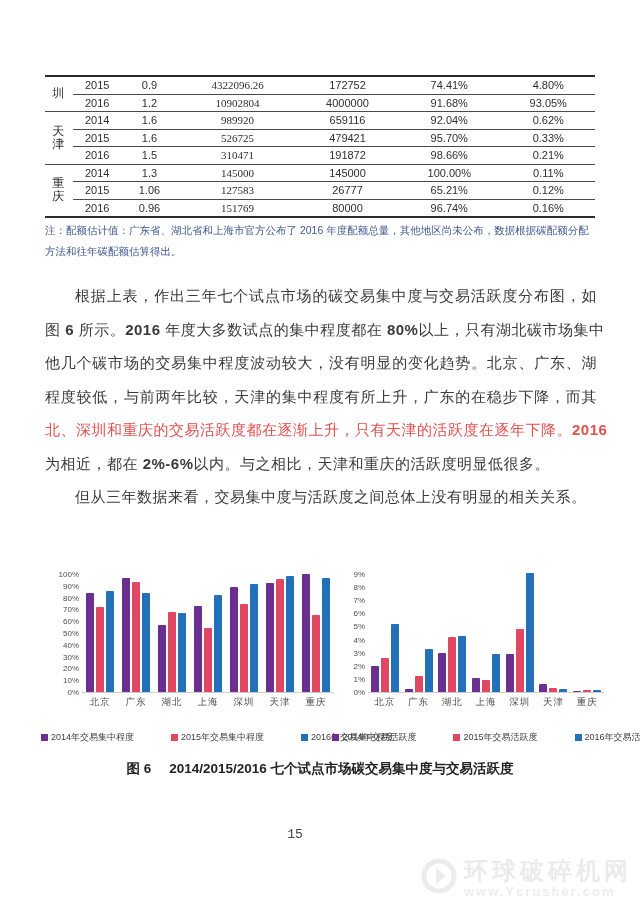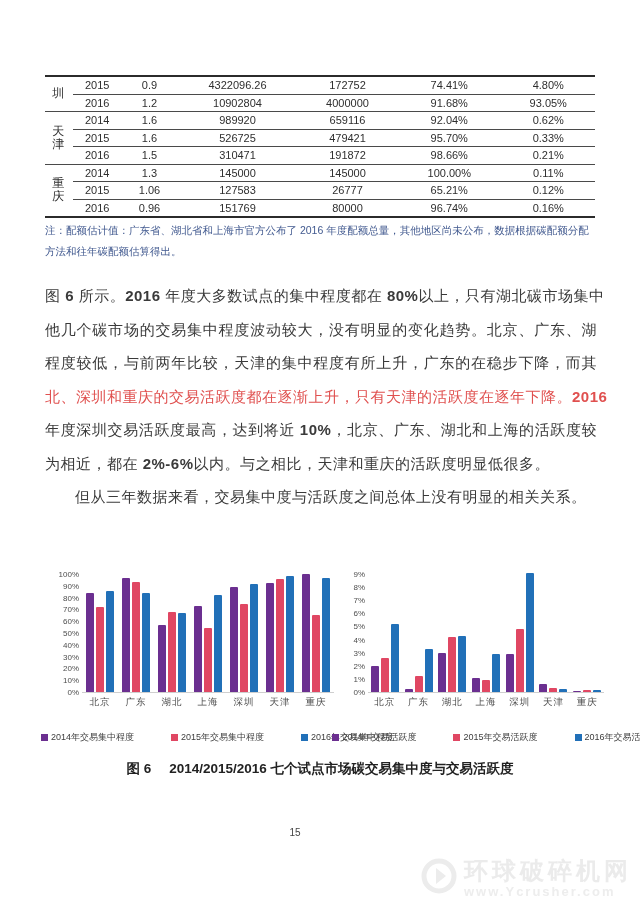--- a/index.html
+++ b/index.html
@@ -7,21 +7,21 @@
     width:640px;height:905px;position:relative;background:#ffffff;overflow:hidden;
     font-family:"Liberation Sans","DejaVu Sans",sans-serif;color:#333;
   }
   
   .table-wrap{position:absolute;top:75px;left:45px;width:550px;}
   table.data{width:100%;border-collapse:collapse;border-top:2px solid #2b2b2b;border-bottom:2px solid #2b2b2b;font-size:11px;color:#2e2e2e;}
   table.data td{border-bottom:1px solid #4a4a4a;height:16.5px;text-align:center;padding:0;vertical-align:middle;line-height:1.1;}
   td.region{white-space:pre-line;font-size:12px;width:5%;letter-spacing:1px;}
   td.year{width:9%;text-align:left;padding-left:10px;}
   td.c3{width:10%;text-align:left;padding-left:14px;}
-  td.c4{width:22%;} td.c5{width:18%;} td.c6{width:19%;} td.c7{width:17%;}
+  td.c4{width:22%;font-family:Liberation Serif, serif;} td.c5{width:18%;} td.c6{width:19%;} td.c7{width:17%;}
   
   .note{position:absolute;top:220px;left:45px;width:552px;font-size:10.5px;line-height:21px;color:#41598f;}
   
   .para-block{position:absolute;top:279px;left:45px;width:552px;font-size:15px;color:#3a3a3a;}
   .tline{height:33.5px;line-height:33.5px;text-align:justify;text-align-last:justify;white-space:nowrap;letter-spacing:.5px;}
   .tline.end{text-align-last:left;}
   .tline.indent{text-indent:2em;}
   .tline.red{color:#e0504f;}
   .num{font-weight:600;font-family:"Liberation Sans",sans-serif;}
   
@@ -34,21 +34,21 @@
   .group{flex:1;display:flex;align-items:flex-end;justify-content:center;gap:2px;}
   .bar{width:8px;border-radius:1px 1px 0 0;}
   .cats{display:flex;margin-left:30px;margin-top:3px;}
   .cats span{flex:1;text-align:center;font-size:9.5px;color:#4d4d4d;letter-spacing:1px;}
   .legend{display:flex;justify-content:center;gap:14px;margin-top:22px;margin-left:26px;}
   .legend-item{display:flex;align-items:center;gap:3px;font-size:9px;color:#3d3d3d;white-space:nowrap;padding-left:23px;}
   .swatch{width:7px;height:7px;display:inline-block;}
   .caption{position:absolute;top:760px;left:0;width:640px;text-align:center;font-size:13.5px;font-weight:bold;color:#222;}
   .caption .cap-label{margin-right:18px;}
   
-  .page-num{position:absolute;top:827px;left:0;width:590px;text-align:center;font-size:10px;color:#444;font-family:Liberation Sans, sans-serif;}
+  .page-num{position:absolute;top:827px;left:0;width:590px;text-align:center;font-size:13px;color:#444;font-family:Liberation Mono, monospace;}
   .watermark{position:absolute;right:8px;bottom:6px;display:flex;align-items:center;gap:6px;color:#ebebeb;}
   .wm-text{display:flex;flex-direction:column;align-items:flex-start;}
   .wm-cn{font-size:24px;font-weight:bold;letter-spacing:4px;line-height:26px;}
   .wm-url{font-size:13px;font-weight:bold;letter-spacing:2px;line-height:15px;color:#ededed;}
 </style>
 </head>
 <body>
 
 <div class="table-wrap">
   <table class="data">
@@ -123,25 +123,25 @@
           <td class="c7">0.16%</td>
         </tr>
       </tbody>
   </table>
 </div>
 
 <div class="note">注：配额估计值：广东省、湖北省和上海市官方公布了 2016 年度配额总量，其他地区尚未公布，数据根据碳配额分配方法和往年碳配额估算得出。</div>
 
 <div class="para-block">
   <div id="p1">
+      <div class="tline indent">根据上表，作出三年七个试点市场的碳交易集中度与交易活跃度分布图，如</div>
       <div class="tline">图 <span class="num">6</span> 所示。<span class="num">2016</span> 年度大多数试点的集中程度都在 <span class="num">80%</span>以上，只有湖北碳市场集中</div>
       <div class="tline">他几个碳市场的交易集中程度波动较大，没有明显的变化趋势。北京、广东、湖</div>
       <div class="tline">程度较低，与前两年比较，天津的集中程度有所上升，广东的在稳步下降，而其</div>
       <div class="tline red">北、深圳和重庆的交易活跃度都在逐渐上升，只有天津的活跃度在逐年下降。<span class="num">2016</span></div>
-      <div class="tline">年度深圳交易活跃度最高，达到将近 <span class="num">10%</span>，北京、广东、湖北和上海的活跃度较</div>
       <div class="tline end">为相近，都在 <span class="num">2%-6%</span>以内。与之相比，天津和重庆的活跃度明显低很多。</div>
     </div>
   <div class="tline indent end" id="p2">但从三年数据来看，交易集中度与活跃度之间总体上没有明显的相关关系。</div>
 </div>
 
 <div class="figure">
   <div class="chart" id="chart-left" style="width:282px;">
       <div class="chart-top">
         <div class="yaxis">
           <span style="bottom: 0px;">0%</span>

